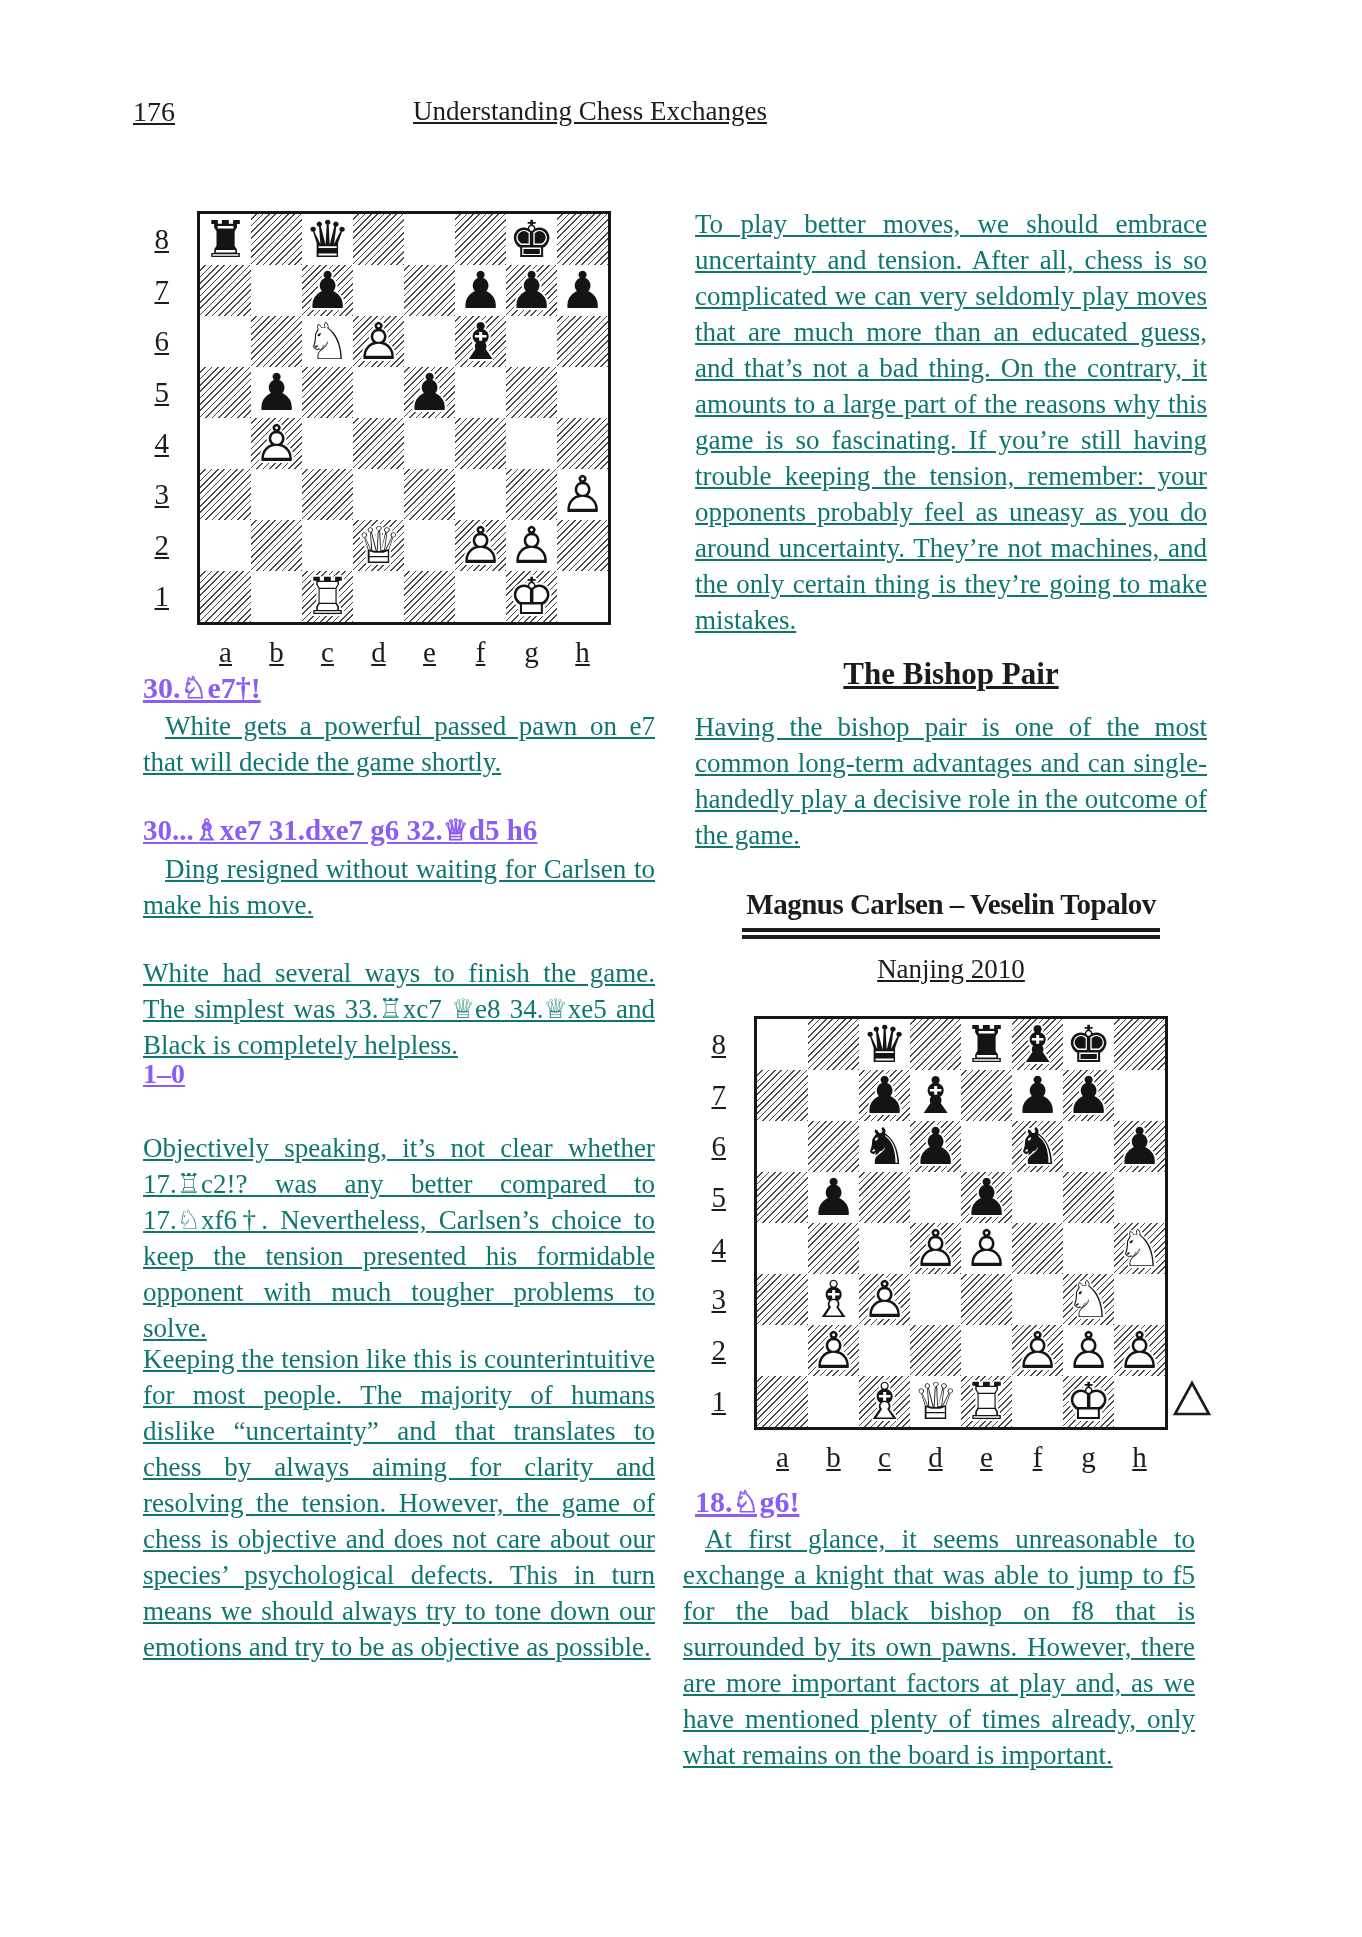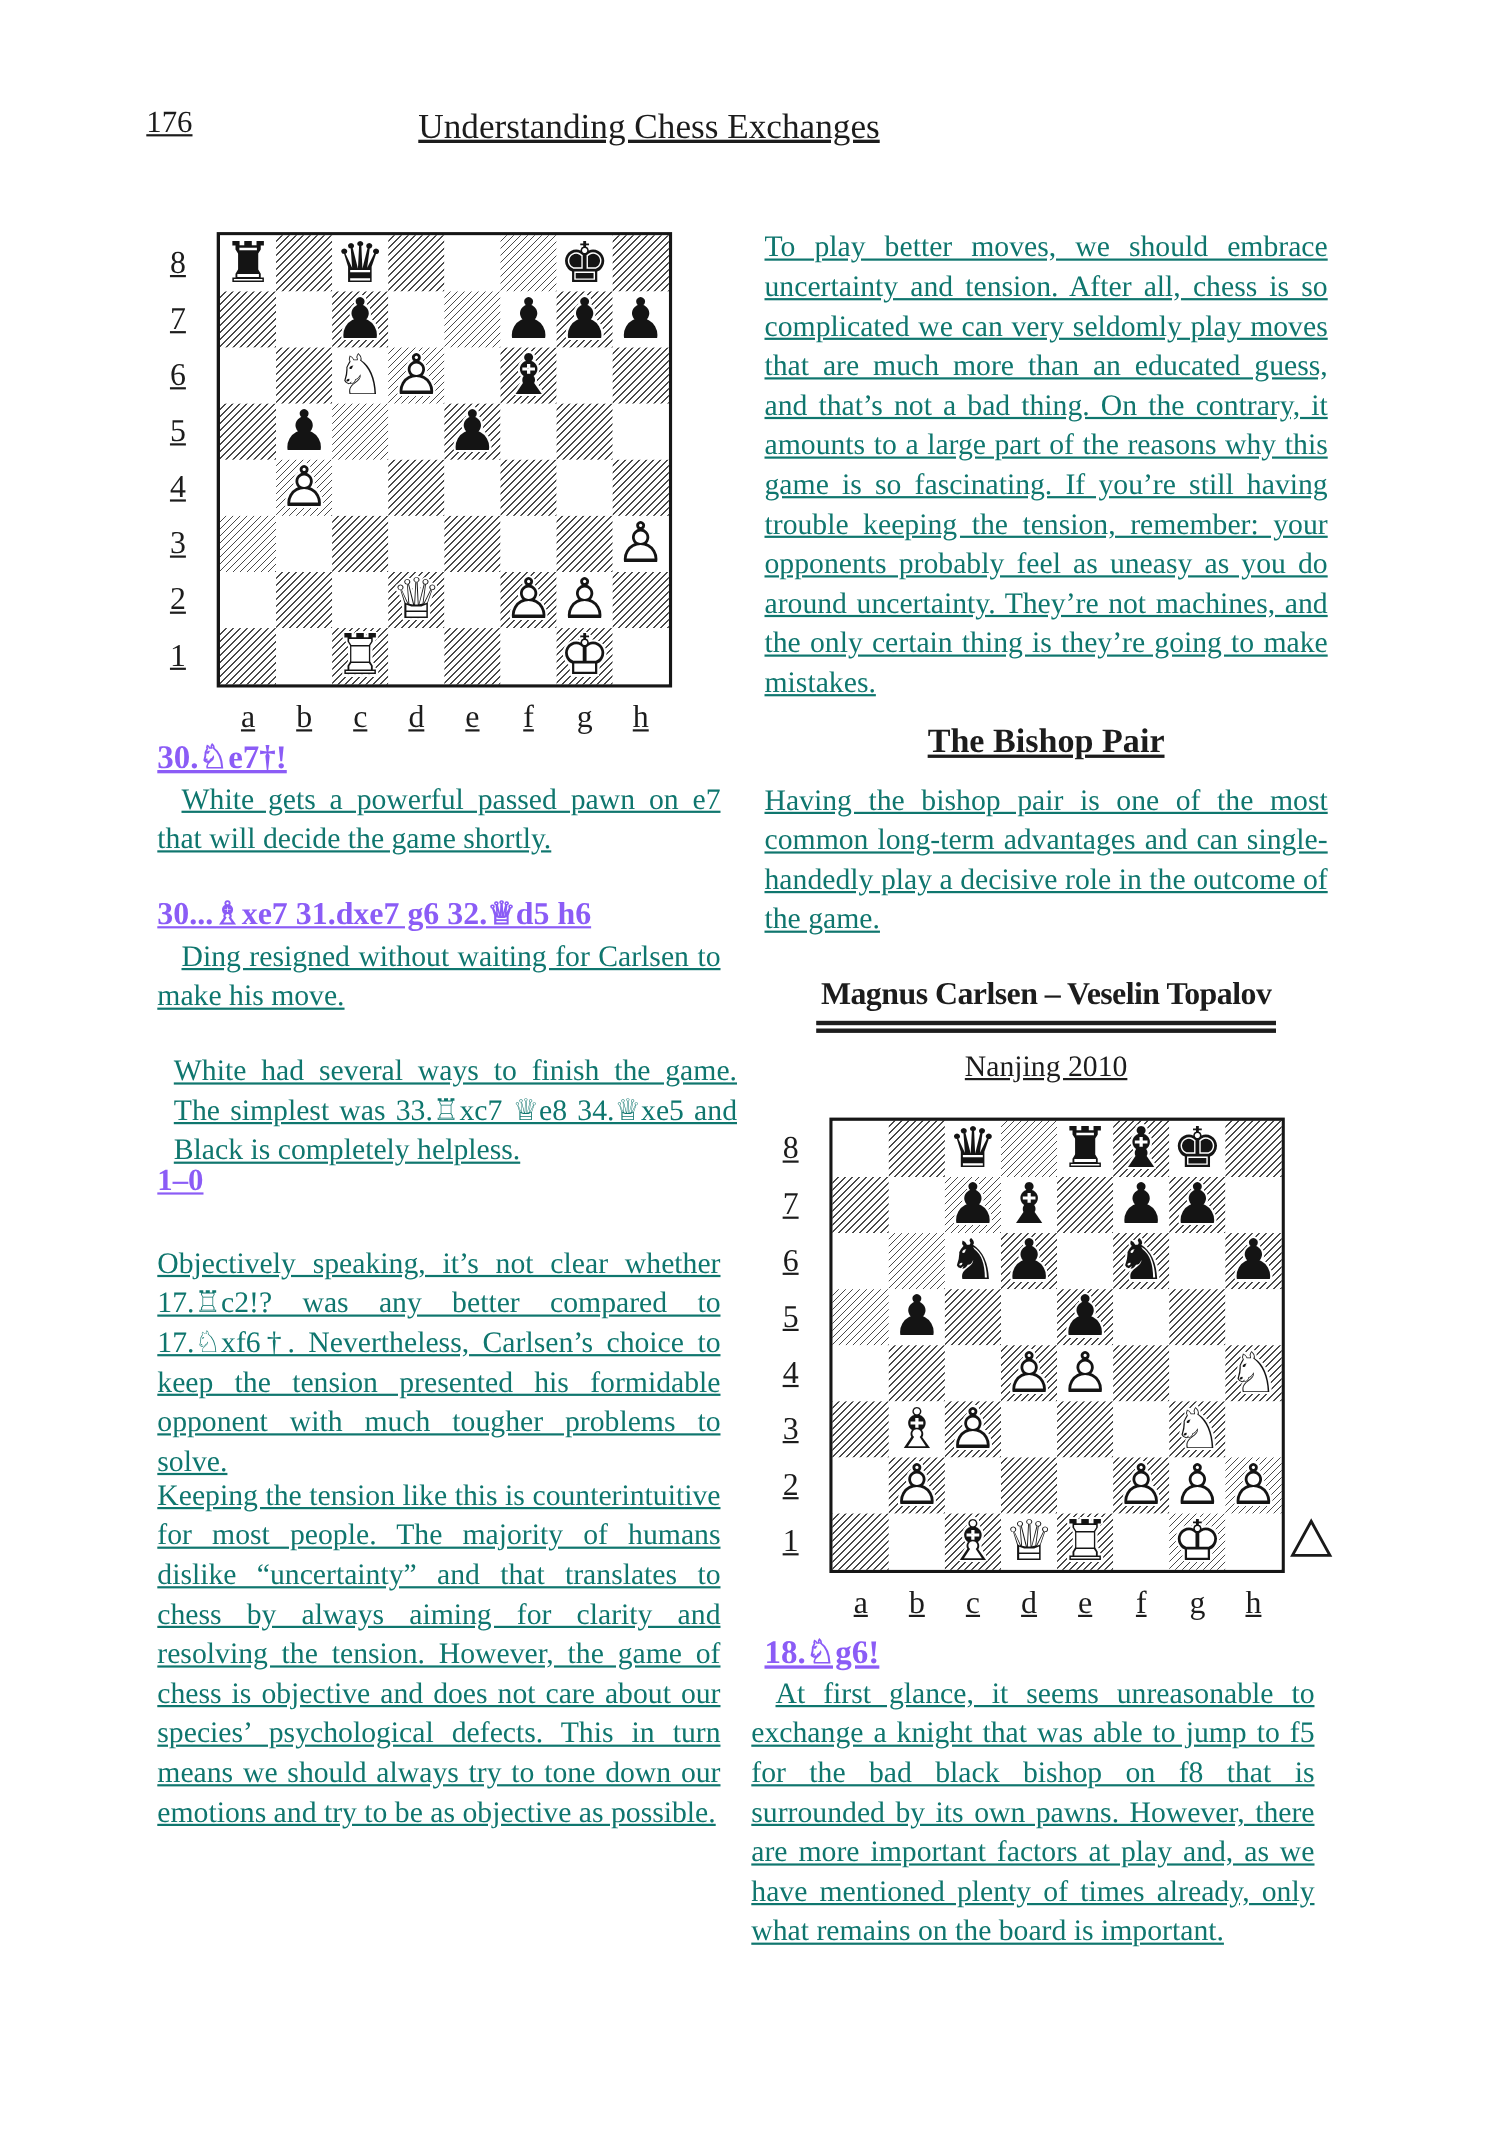--- a/index.html
+++ b/index.html
@@ -11,21 +11,21 @@
   .abs{position:absolute;text-decoration:underline;}
   .para{
     font-size:27px;line-height:36px;text-align:justify;color:#0f766e;
   }
   .indent{text-indent:22px;}
   .caption{font-size:30px;font-weight:bold;color:#8b5cf6;white-space:nowrap;}
   .center{text-align:center;}
 
   
   #page-number{left:133px;top:96px;font-size:28px;}
-  #header-title{left:590px;top:96px;transform:translateX(-50%);font-size:32px;white-space:nowrap;}
+  #header-title{left:590px;top:96px;transform:translateX(-50%);font-size:27px;white-space:nowrap;}
 
   
   .board{
     display:grid;grid-template-columns:repeat(8,51px);grid-template-rows:repeat(8,51px);
     border:3px solid #161616;background:#fff;
   }
   .sq{width:51px;height:51px;position:relative;}
   .sq.light{background:#ffffff;}
   .sq.dark{
     background:repeating-linear-gradient(135deg,#ffffff 0px,#ffffff 3.4px,#4a4a4a 3.4px,#4a4a4a 4.5px);
@@ -45,21 +45,21 @@
   .files div{display:flex;align-items:flex-start;justify-content:center;}
 
   #board1{left:197px;top:211px;}
   #ranks1{left:127px;top:214px;height:408px;}
   #files1{left:200px;top:636px;}
 
   #caption1{left:143px;top:670px;}
   #para-white-gets{left:143px;top:708px;width:512px;}
   #moves-line{left:143px;top:813px;font-size:29px;}
   #para-ding{left:143px;top:851px;width:512px;}
-  #para-simplest{left:143px;top:955px;width:512px;margin-left:15px;}
+  #para-simplest{left:143px;top:955px;width:512px;}
   #result{left:143px;top:1058px;font-size:28px;}
   #para-objectively{left:143px;top:1130px;width:512px;}
   #para-keeping{left:143px;top:1341px;width:512px;}
 
   #para-to-play{left:695px;top:206px;width:512px;}
   #heading-bishop{left:695px;top:656px;width:512px;font-size:31px;font-weight:bold;}
   #para-bishop{left:695px;top:709px;width:512px;}
   #game-heading-wrap{left:695px;top:888px;width:512px;}
   #game-heading-wrap .rule{
     display:inline-block;font-size:29px;font-weight:bold;white-space:nowrap;

